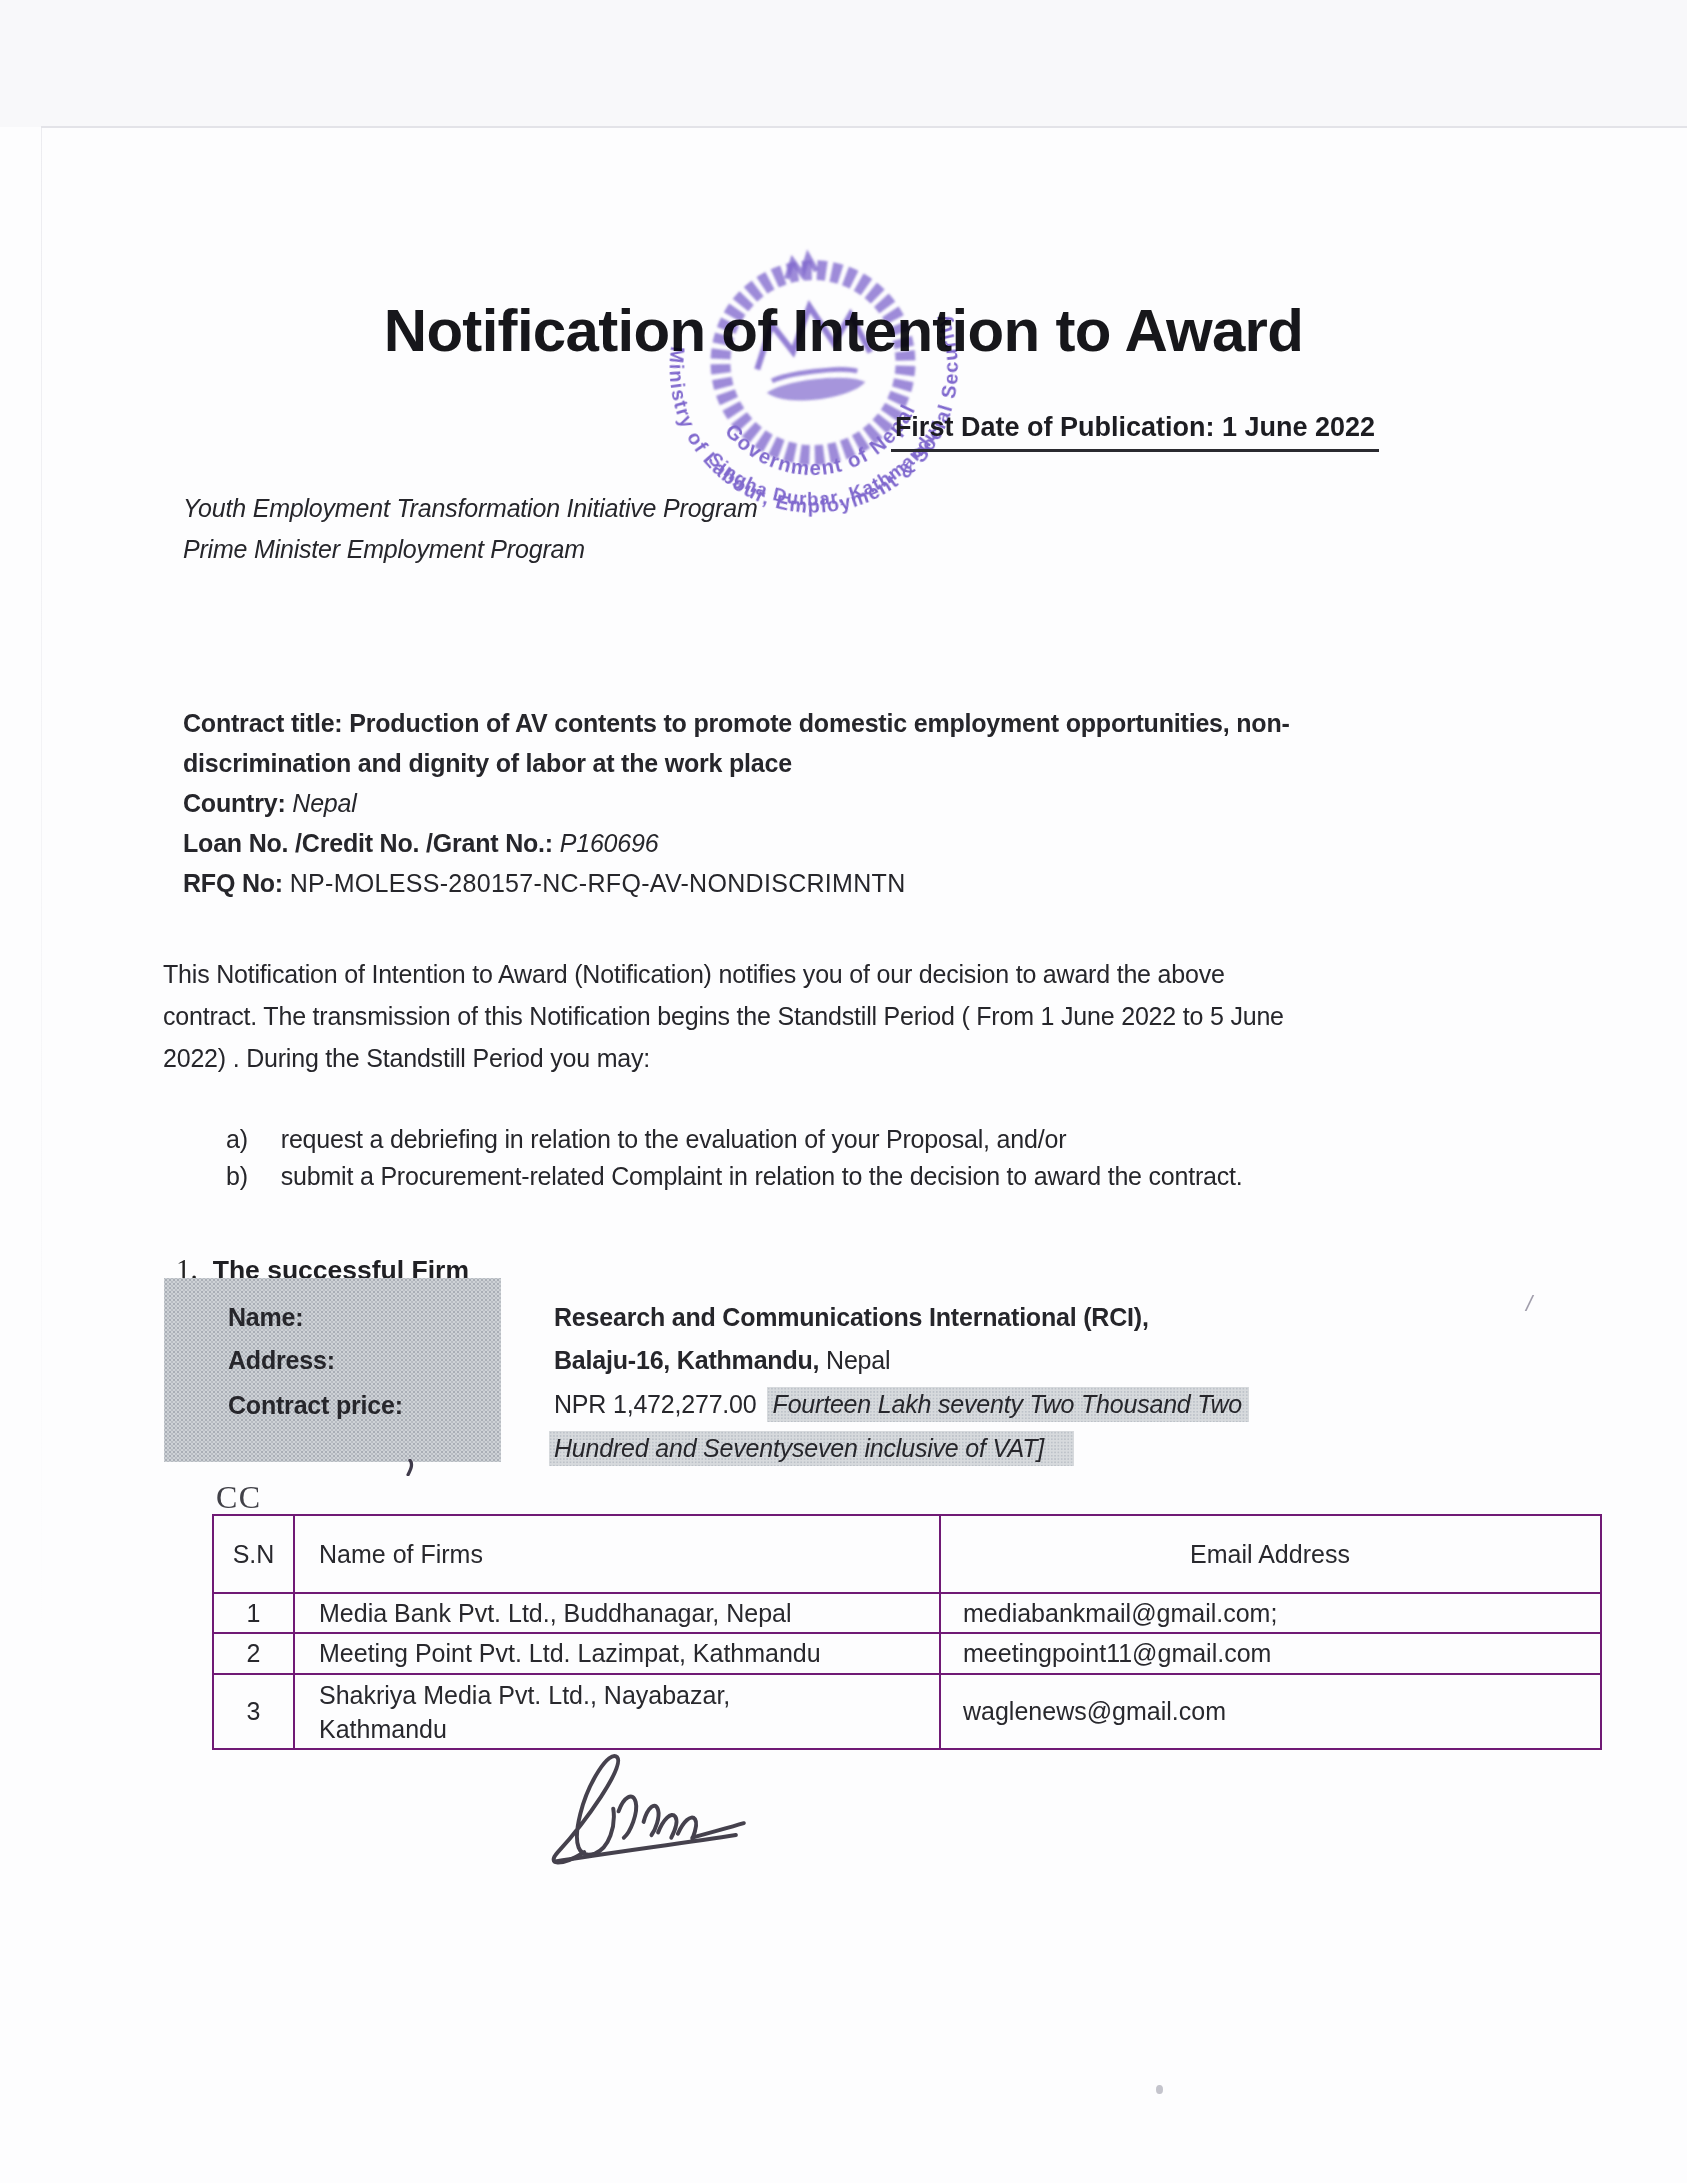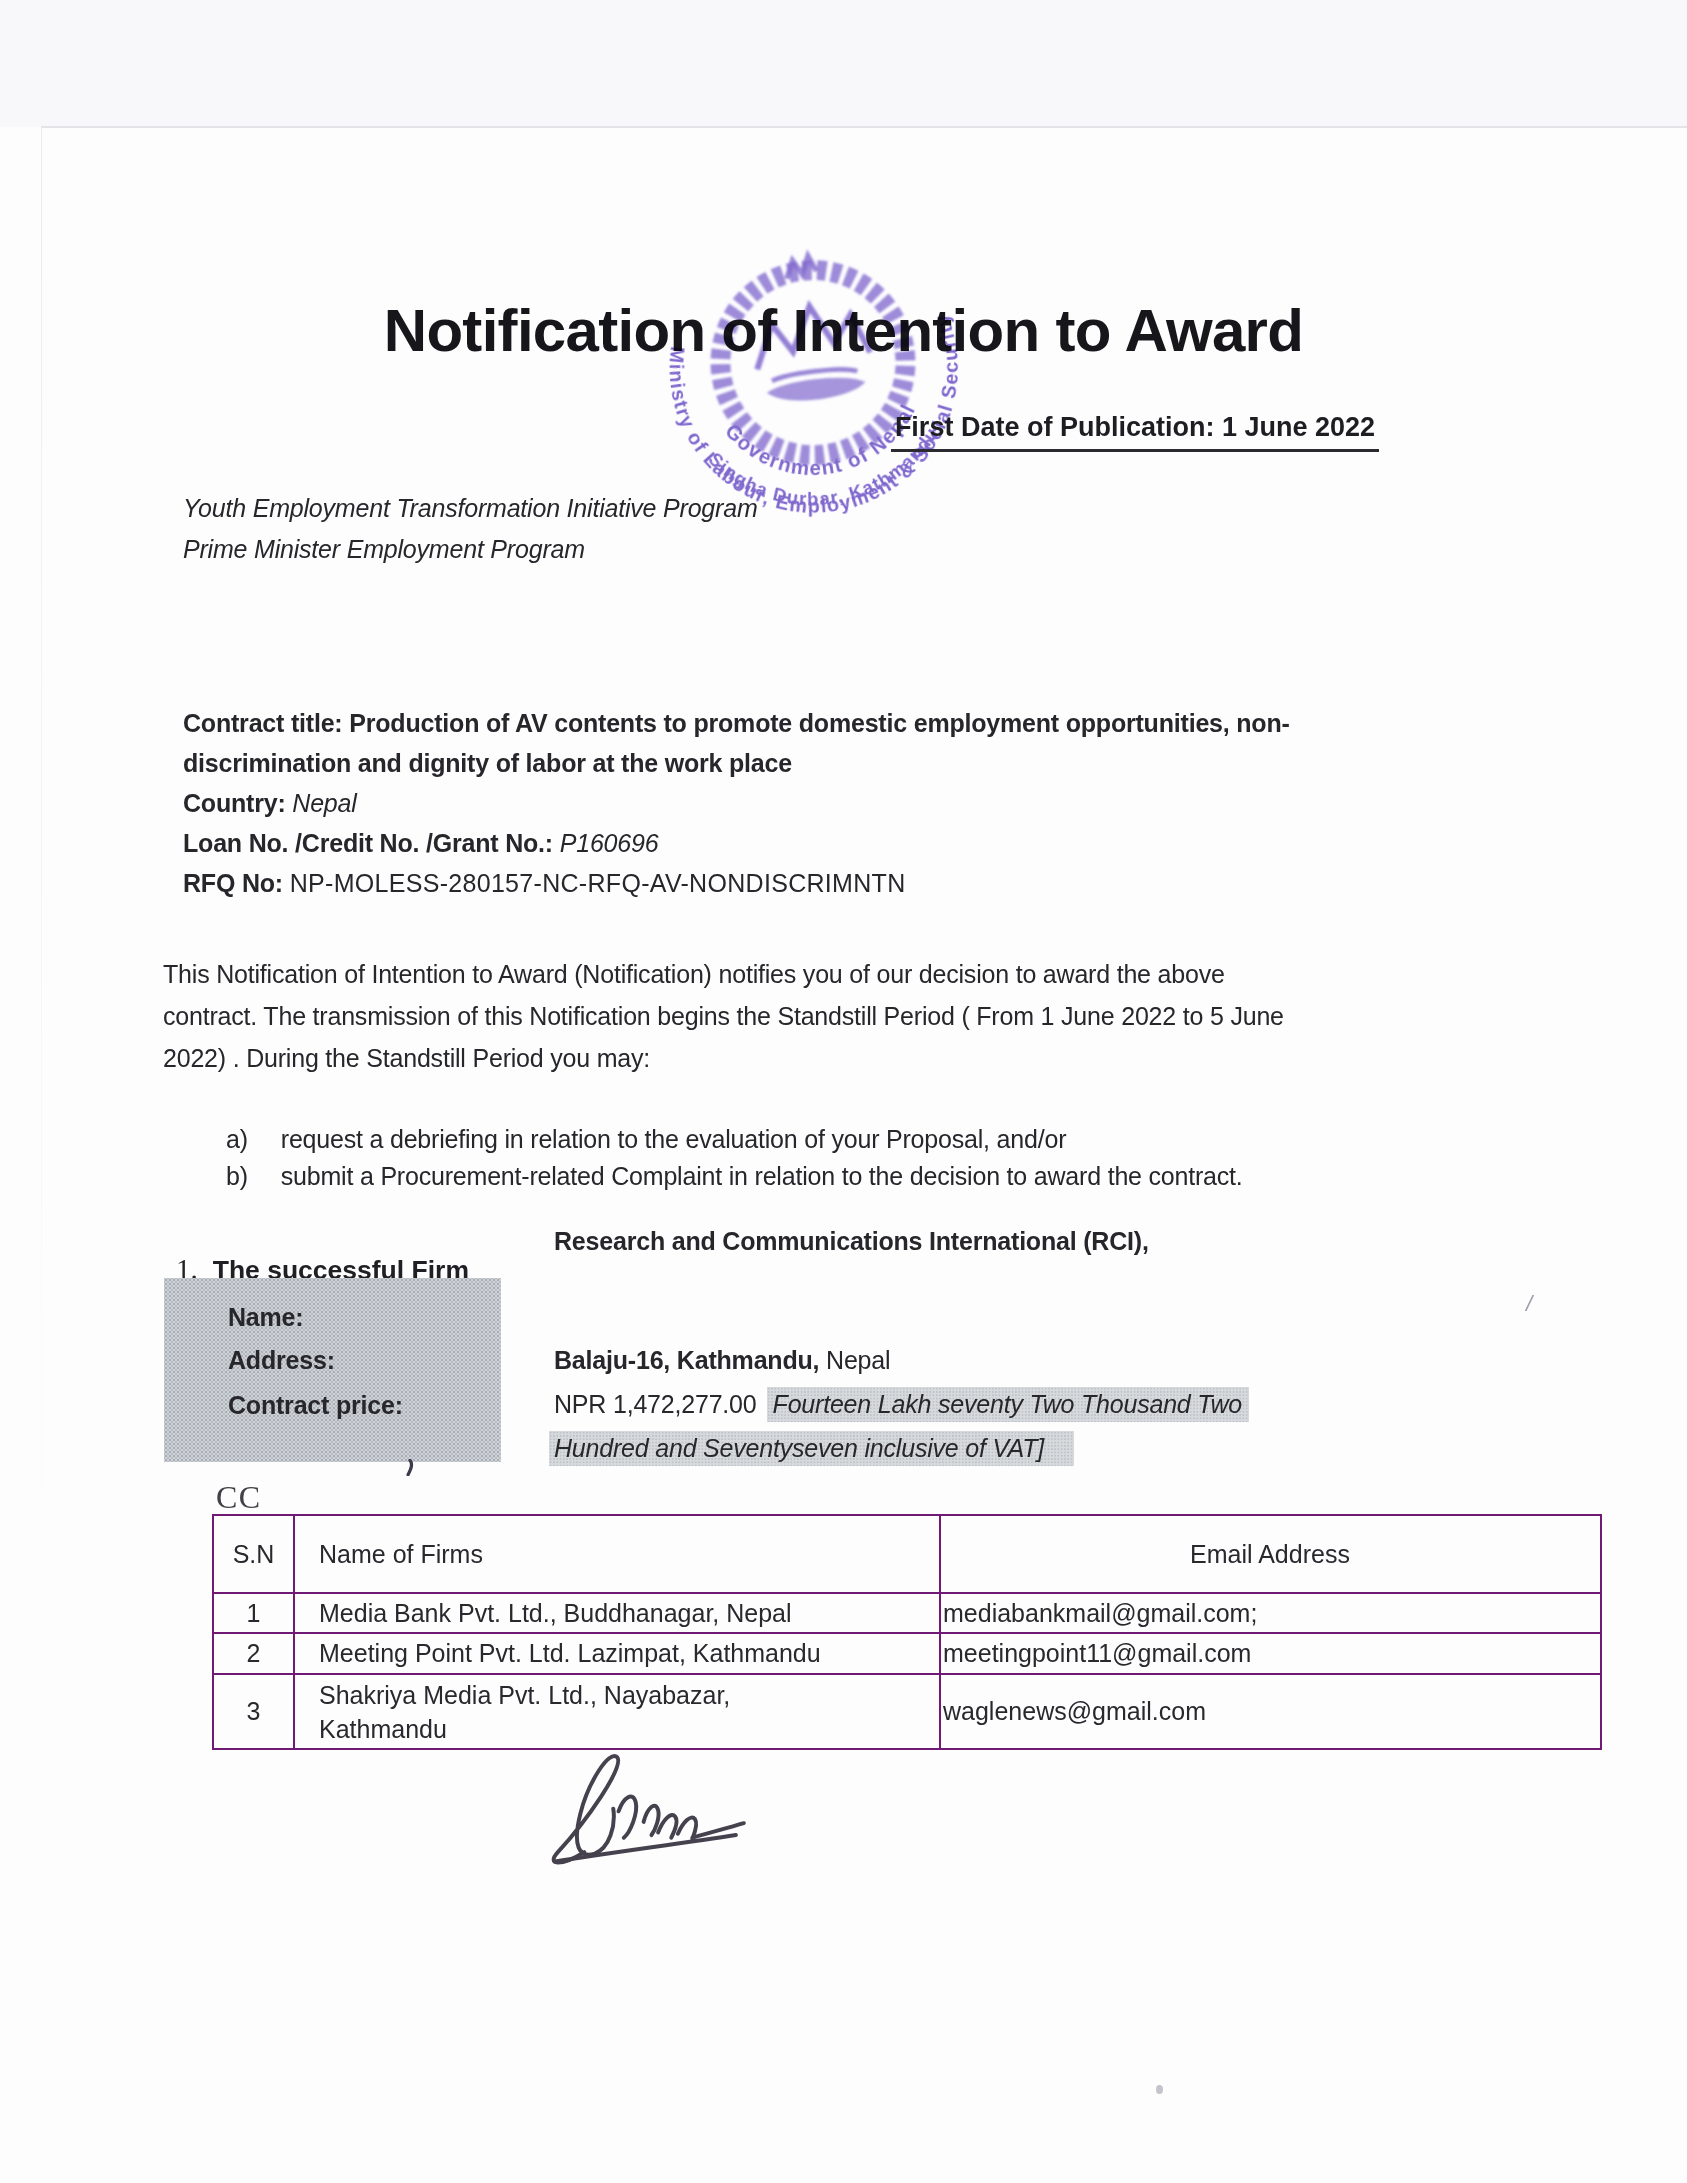--- a/index.html
+++ b/index.html
@@ -33,21 +33,21 @@
     background-size:3.3px 3.3px;padding:2.6px 6.6px 4px 5.3px;
   }
   .heading-num{font-family:"Liberation Serif",serif;font-size:29px;color:#222;}
   .heading-txt{font-size:26.5px;font-weight:700;color:#202024;}
   .cc{font-family:"Liberation Serif",serif;font-size:32px;color:#414148;letter-spacing:1.3px;}
   table.cc-table{position:absolute;left:212px;top:1514px;width:1354px;
     border-collapse:collapse;table-layout:fixed;font-size:25px;color:#28282d;}
   table.cc-table td{border:2px solid #701a75;vertical-align:middle;}
   td.c-sn{width:77px;text-align:center;}
   td.c-firm{width:619px;padding-left:24px;}
-  td.c-email{width:658px;padding-left:2px;}
+  td.c-email{width:658px;padding-left:22px;}
   tr.hdr td{height:74px;}
   tr.hdr td.c-email{text-align:center;padding-left:0;}
   tr.r1 td{height:36px;}
   tr.r2 td{height:37px;}
   tr.r3 td{height:71px;}
   .pre{white-space:pre-line;line-height:34px;}
   .stamp{position:absolute;left:630px;top:220px;mix-blend-mode:multiply;
     transform:rotate(-7deg);opacity:0.85;}
   .signature{position:absolute;left:526px;top:1748px;}
   .slash-mark{position:absolute;left:1526px;top:1291px;font-size:22.5px;color:#a09dab;font-style:italic;}
@@ -145,21 +145,21 @@
     <span class="heading-num">1.</span>
     <span class="heading-txt" style="margin-left:12px;">The successful Firm</span>
   </div>
 
   <div class="abs halftone" style="left:164px;top:1278px;width:337px;height:184px;"></div>
 
   <div class="abs body-txt b" style="left:228px;top:1297px;">Name:</div>
   <div class="abs body-txt b" style="left:228px;top:1340px;">Address:</div>
   <div class="abs body-txt b" style="left:228px;top:1385px;">Contract price:</div>
 
-  <div class="abs body-txt b" style="left:554px;top:1221px;">Research and Communications International (RCI),</div>
+  <div class="abs body-txt b" style="left:554px;top:1297px;">Research and Communications International (RCI),</div>
   <div class="abs body-txt" style="left:554px;top:1340px;">
     <span class="b">Balaju-16, Kathmandu,</span>
     <span>Nepal</span>
   </div>
   <div class="abs body-txt" style="left:554px;top:1384px;">
     <span>NPR 1,472,277.00</span>
     <span class="hl i" style="margin-left:4px;">Fourteen Lakh seventy Two Thousand Two</span>
   </div>
   <div class="abs body-txt" style="left:554px;top:1428px;">
     <span class="hl i" style="margin-left:-5.3px;padding-right:30px;">Hundred and Seventyseven inclusive of VAT]</span>

